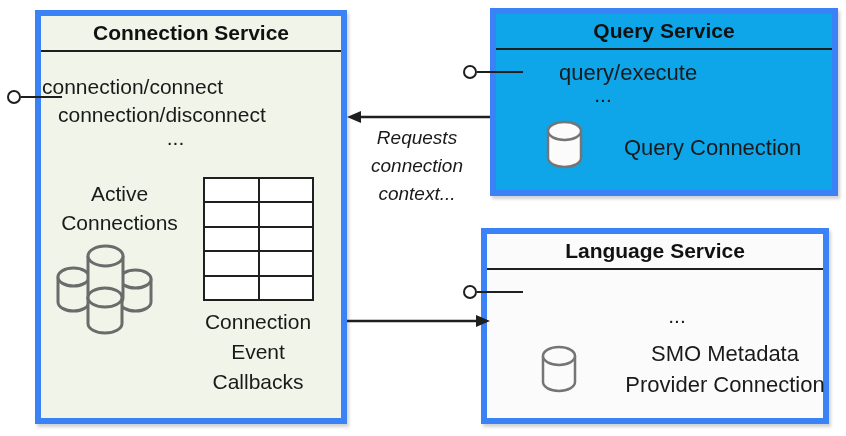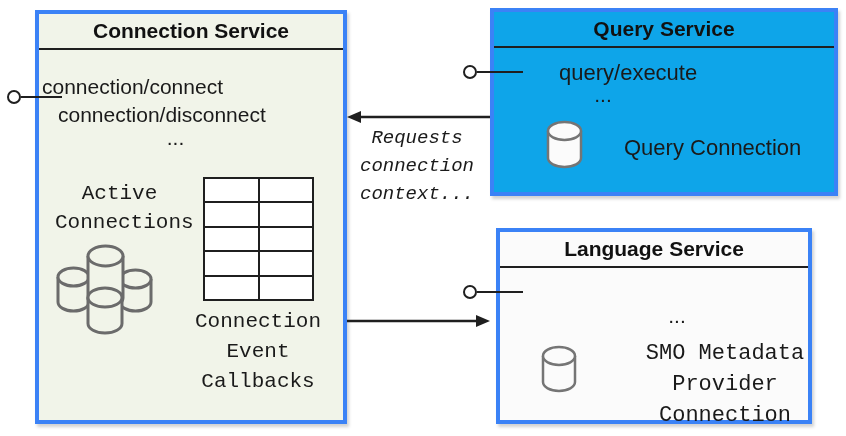--- a/index.html
+++ b/index.html
@@ -1,34 +1,34 @@
 <!DOCTYPE html>
 <html><head>
 <meta charset="utf-8">
 <style>
   * { margin:0; padding:0; box-sizing:border-box; }
   html,body { background:#ffffff; }
   body { font-family:"Liberation Sans", sans-serif; }
   .canvas { position:relative; width:846px; height:436px; background:#ffffff; overflow:hidden; }
 
-  .box { position:absolute; border:4px solid #3b82f6; box-shadow:2px 3px 3px rgba(0,0,0,0.18); }
+  .box { position:absolute; border:6px solid #3b82f6; box-shadow:2px 3px 3px rgba(0,0,0,0.18); }
   .box.conn  { left:35px;  top:10px;  width:312px; height:414px; background:#f1f4e9; }
   .box.query { left:490px; top:8px;   width:348px; height:188px; background:#0ea5e9; }
-  .box.lang  { left:496px; top:228px; width:316px; height:196px; background:#fbfbfb; }
+  .box.lang  { left:481px; top:228px; width:348px; height:196px; background:#fbfbfb; }
 
   .box-header {
     height:36px; border-bottom:2px solid #1f1f1f;
     display:flex; align-items:center; justify-content:center;
     font-weight:bold; font-size:21px; color:#111;
   }
 
   .txt { position:absolute; color:#1a1a1a; font-size:21px; line-height:27px; }
   .txt.big { font-size:22px;margin-left:30px; }
   .center { text-align:center; }
-  .preline { white-space:pre-line;font-family:Liberation Mono, monospace; }
+  .preline { white-space:pre-line; }
   .italic { font-style:italic; font-size:19px; }
 
   .callback-table {
     position:absolute; left:203px; top:177px; width:111px; height:124px;
     display:grid; grid-template-columns:1fr 1fr; grid-auto-rows:1fr;
     gap:2px; background:#1f1f1f; border:2px solid #1f1f1f;
   }
   .callback-table .cell { background:#ffffff; }
 
   svg.overlay { position:absolute; left:0; top:0; pointer-events:none; }

